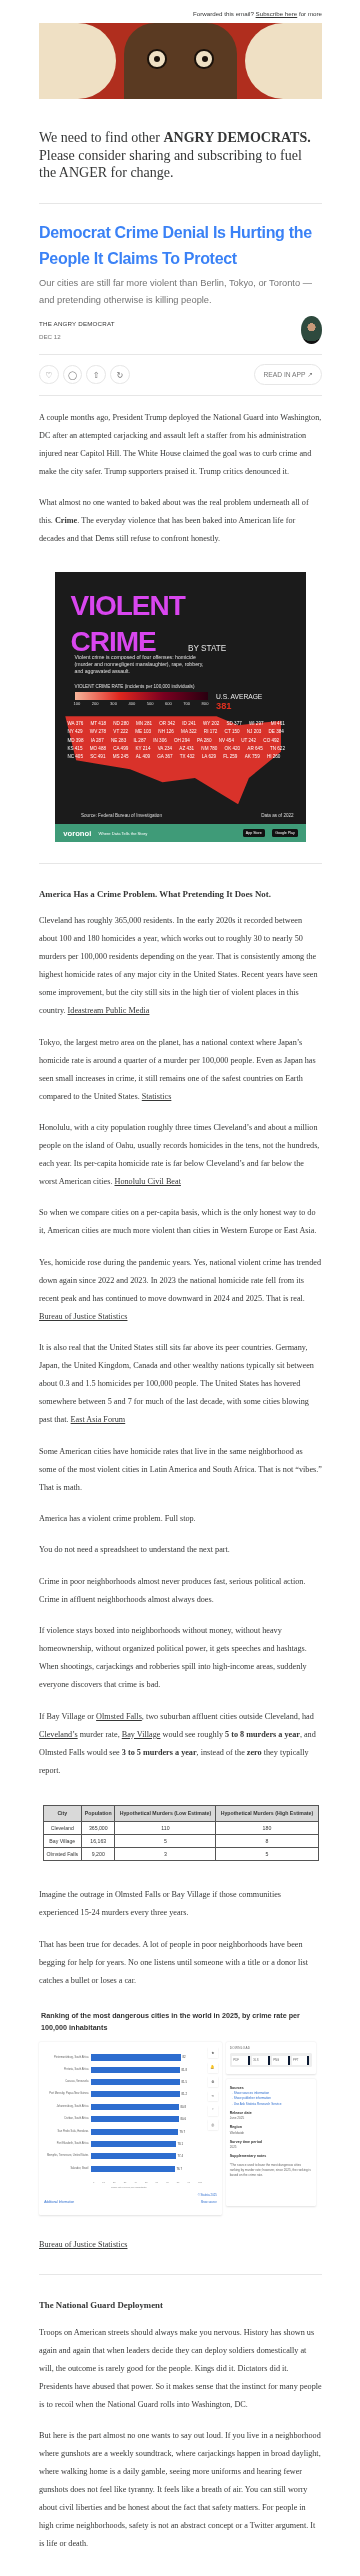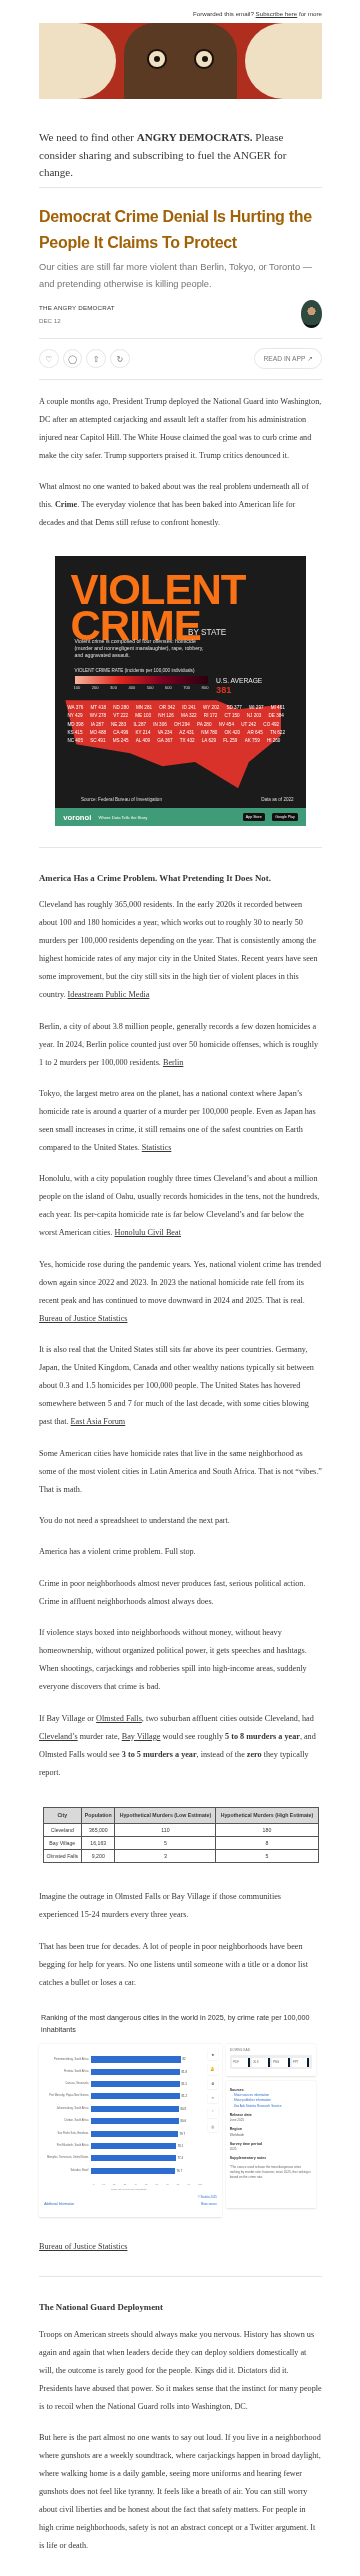--- a/index.html
+++ b/index.html
@@ -8,58 +8,58 @@
   .fwd { text-align: right; font-family: "Liberation Sans", sans-serif; font-size: 6.2px; color: #363737; padding-top: 9.8px; height: 23px; }
   .fwd a { color: #363737; text-decoration: underline; }
   .banner { width: 283px; height: 76px; position: relative; overflow: hidden; background: #b02e1e; }
   .banner .cloud { position: absolute; top: 0; width: 77px; height: 76px; background: #efe0c4; }
   .banner .cloud.l { left: 0; border-radius: 0 41px 41px 0; }
   .banner .cloud.r { right: 0; border-radius: 41px 0 0 41px; }
   .banner .face { position: absolute; left: 85px; top: 0; width: 113px; height: 76px; background: #5a3a22; border-radius: 31px 31px 0 0; }
   .banner .eye { position: absolute; top: 26px; width: 19.6px; height: 19.6px; background: #efe0c4; border-radius: 50%; border: 2.1px solid #1b120b; }
   .banner .eye::after { content: ""; position: absolute; left: 5.2px; top: 5.2px; width: 6.2px; height: 6.2px; background: #1b120b; border-radius: 50%; }
   .banner .eye.l { left: 23px; } .banner .eye.r { right: 23px; }
-  .intro { font-size: 11px; line-height: 17.5px; margin-top: 30px; padding-bottom: 5px; border-bottom: 0.5px solid #e6e6e6; }
-  h1.title { font-family: "Liberation Sans", sans-serif; font-size: 16px; line-height: 26px; font-weight: 700; color: #a16207; margin-top: 16.5px; letter-spacing: -0.3px; }
+  .intro { font-size: 14px; line-height: 17.5px; margin-top: 30px; padding-bottom: 21px; border-bottom: 0.5px solid #e6e6e6; }
+  h1.title { font-family: "Liberation Sans", sans-serif; font-size: 16px; line-height: 26px; font-weight: 700; color: #3b82f6; margin-top: 16.5px; letter-spacing: -0.3px; }
   .subtitle { font-family: "Liberation Sans", sans-serif; font-size: 9.3px; line-height: 16.5px; color: #757575; margin-top: 3.1px; }
   .meta { display: flex; justify-content: space-between; align-items: center; margin-top: 8.2px; padding-bottom: 9.3px; border-bottom: 0.5px solid #e6e6e6; }
   .meta .author { font-family: "Liberation Sans", sans-serif; font-size: 6.2px; color: #363737; letter-spacing: 0.2px; }
   .meta .date { font-family: "Liberation Sans", sans-serif; font-size: 6.2px; color: #757575; margin-top: 6.2px; }
   .avatar { width: 20.6px; height: 28px; border-radius: 50%; background: radial-gradient(circle at 50% 40%, #c89a7a 0 20%, #2e4a3e 21% 70%, #111 71%); }
   .actions { display: flex; justify-content: space-between; align-items: center; padding: 9.3px 0; border-bottom: 0.5px solid #e6e6e6; }
   .actions .icons { display: flex; gap: 4.1px; }
   .circ { width: 19.6px; height: 19.6px; border: 0.5px solid #e6e6e6; border-radius: 50%; display: flex; align-items: center; justify-content: center; color: #757575; font-size: 8.2px; font-family: "DejaVu Sans", sans-serif; }
   .readapp { border: 0.5px solid #e6e6e6; border-radius: 11.3px; padding: 5.7px 8.2px; font-family: "Liberation Sans", sans-serif; font-size: 6.7px; color: #757575; }
   .body p { font-size: 8.2px; line-height: 18px; margin-top: 13.4px; }
   .body p a, .body a { color: #363737; text-decoration: underline; text-align: center; }
   .body h3 { font-size: 8.8px; font-weight: 700; margin-top: 25px; }
   .body hr { border: none; border-top: 0.5px solid #e6e6e6; margin: 20.6px 0 0; }
   .infographic { width: 251px; height: 270px; margin: 24px auto 0; background: #1b1b1b; position: relative; overflow: hidden; }
-  .infographic .big { position: absolute; left: 15.5px; top: 15.5px; font-family: "Liberation Sans", sans-serif; font-weight: 900; color: #f97316; font-size: 42px; line-height: 36px; letter-spacing: -1px; }
+  .infographic .big { position: absolute; left: 15.5px; top: 15.5px; font-family: "Liberation Sans", sans-serif; font-weight: 900; color: #d946ef; font-size: 28px; line-height: 36px; letter-spacing: -1px; }
   .infographic .bystate { position: absolute; left: 133px; top: 72px; color: #e5e5e5; font-family: "Liberation Sans", sans-serif; font-size: 8.2px; }
   .infographic .desc { position: absolute; left: 19.6px; top: 82px; color: #e0e0e0; font-family: "Liberation Sans", sans-serif; font-size: 5.2px; line-height: 6.7px; width: 134px; }
   .infographic .scale-label { position: absolute; left: 19.6px; top: 112px; color: #e0e0e0; font-family: "Liberation Sans", sans-serif; font-size: 4.6px; }
   .infographic .scale { position: absolute; left: 19.6px; top: 120px; width: 133px; height: 7.2px; background: linear-gradient(90deg, #f6b49a, #e0271f, #7a0020, #2a0010); }
   .infographic .ticks { position: absolute; left: 18.5px; top: 129px; width: 135px; display: flex; justify-content: space-between; color: #ddd; font-family: "Liberation Sans", sans-serif; font-size: 4.1px; }
   .infographic .avg { position: absolute; left: 161px; top: 121px; color: #eee; font-family: "Liberation Sans", sans-serif; font-size: 6.7px; }
   .infographic .avgv { position: absolute; left: 161px; top: 129px; color: #e0301f; font-family: "Liberation Sans", sans-serif; font-size: 9.3px; font-weight: 700; }
   .infographic .map { position: absolute; left: 10.3px; top: 144px; width: 216px; height: 88px; background: #d9322a; clip-path: polygon(0 0, 70% 0, 80% 10%, 100% 5%, 100% 40%, 85% 70%, 80% 100%, 60% 70%, 45% 75%, 30% 60%, 5% 50%); }
   .infographic .states { position: absolute; left: 12.4px; top: 149px; width: 227px; color: #fff; font-family: "Liberation Sans", sans-serif; font-size: 4.6px; display: flex; flex-wrap: wrap; gap: 3.1px 7.2px; }
   .infographic .source { position: absolute; left: 26px; top: 241px; color: #ddd; font-family: "Liberation Sans", sans-serif; font-size: 4.6px; }
   .infographic .asof { position: absolute; right: 12.4px; top: 241px; color: #ddd; font-family: "Liberation Sans", sans-serif; font-size: 4.6px; }
   .infographic .footer { position: absolute; left: 0; right: 0; bottom: 0; height: 18.5px; background: #3f9b78; display: flex; align-items: center; padding: 0 8.2px; gap: 7.2px; color: #fff; font-family: "Liberation Sans", sans-serif; }
   .infographic .footer .brand { font-size: 7.7px; font-weight: 700; }
   .infographic .footer .tag { font-size: 4.1px; flex: 1; }
   .infographic .footer .store { background: #111; border-radius: 1.5px; font-size: 3.6px; padding: 2.1px 3.1px; }
   table.cmp { border-collapse: collapse; margin: 25px auto 0; width: 276px; font-family: "Liberation Sans", sans-serif; font-size: 5.2px; }
   table.cmp th, table.cmp td { border: 0.5px solid #555; text-align: center; padding: 0 2.1px; }
   table.cmp th { background: #d9d9d9; height: 16.5px; font-weight: 700; }
   table.cmp td { height: 13px; }
   .statista { margin-top: 20.6px; width: 278px; }
-  .statista .stitle { font-family: "Liberation Sans", sans-serif; font-size: 7.2px; line-height: 12px; color: #333; padding-left: 2.1px; }
+  .statista .stitle { font-family: "Liberation Sans", sans-serif; font-size: 7.2px; line-height: 12px; color: #333; padding-left: 2.1px; font-weight: bold; }
   .statista .panels { display: flex; gap: 3.6px; margin-top: 8.2px; }
   .statista .chartbox { width: 183px; height: 173px; box-shadow: 0 0.5px 2.1px rgba(0,0,0,0.12); border-radius: 1.5px; position: relative; font-family: "Liberation Sans", sans-serif; }
   .statista .row { position: absolute; left: 0; height: 7.2px; display: flex; align-items: center; }
   .statista .row .lbl { width: 52px; text-align: right; font-size: 2.6px; color: #666; padding-right: 2.6px; }
   .statista .row .bar { height: 6.7px; background: #2d6dcf; }
   .statista .row .val { font-size: 2.8px; color: #333; margin-left: 1.5px; }
   .statista .axis { position: absolute; left: 54px; top: 139px; width: 109px; display: flex; justify-content: space-between; font-size: 2.3px; color: #888; }
   .statista .axlab { position: absolute; left: 72px; top: 144px; font-size: 2.3px; color: #888; }
   .statista .tools { position: absolute; right: 4.1px; top: 5.2px; display: flex; flex-direction: column; gap: 3.6px; }
   .statista .tools span { width: 10.3px; height: 10.8px; background: #fff; box-shadow: 0 0.5px 1.5px rgba(0,0,0,0.12); display: flex; align-items: center; justify-content: center; font-size: 3.6px; color: #333; font-family: "DejaVu Sans", sans-serif; }
@@ -212,28 +212,28 @@
         <span class="store">App Store</span>
         <span class="store">Google Play</span>
       </div>
     </div>
 
     <hr>
 
     <h3>America Has a Crime Problem. What Pretending It Does Not.</h3>
     <div id="s1">
         <p><span>Cleveland has roughly 365,000 residents. In the early 2020s it recorded between about 100 and 180 homicides a year, which works out to roughly 30 to nearly 50 murders per 100,000 residents depending on the year. That is consistently among the highest homicide rates of any major city in the United States. Recent years have seen some improvement, but the city still sits in the high tier of violent places in this country.</span> <a>Ideastream Public Media</a></p>
-        <p><span>Berlin, a city of about 3.8 million people, generally records a few dozen homicides a year. In 2024, Berlin police counted just over 50 homicide offenses, which is roughly 1 to 2 murders per 100,000 residents.</span> <a>Berlin</a></p>
         <p><span>Tokyo, the largest metro area on the planet, has a national context where Japan’s homicide rate is around a quarter of a murder per 100,000 people. Even as Japan has seen small increases in crime, it still remains one of the safest countries on Earth compared to the United States.</span> <a>Statistics</a></p>
         <p><span>Honolulu, with a city population roughly three times Cleveland’s and about a million people on the island of Oahu, usually records homicides in the tens, not the hundreds, each year. Its per-capita homicide rate is far below Cleveland’s and far below the worst American cities.</span> <a>Honolulu Civil Beat</a></p>
+        <p><span>So when we compare cities on a per-capita basis, which is the only honest way to do it, American cities are much more violent than cities in Western Europe or East Asia.</span></p>
         <p><span>Yes, homicide rose during the pandemic years. Yes, national violent crime has trended down again since 2022 and 2023. In 2023 the national homicide rate fell from its recent peak and has continued to move downward in 2024 and 2025. That is real.</span> <a>Bureau of Justice Statistics</a></p>
         <p><span>It is also real that the United States still sits far above its peer countries. Germany, Japan, the United Kingdom, Canada and other wealthy nations typically sit between about 0.3 and 1.5 homicides per 100,000 people. The United States has hovered somewhere between 5 and 7 for much of the last decade, with some cities blowing past that.</span> <a>East Asia Forum</a></p>
         <p><span>Some American cities have homicide rates that live in the same neighborhood as some of the most violent cities in Latin America and South Africa. That is not “vibes.” That is math.</span></p>
+        <p><span>America has a violent crime problem. Full stop.</span></p>
         <p><span>You do not need a spreadsheet to understand the next part.</span></p>
-        <p><span>America has a violent crime problem. Full stop.</span></p>
         <p><span>Crime in poor neighborhoods almost never produces fast, serious political action. Crime in affluent neighborhoods almost always does.</span></p>
         <p><span>If violence stays boxed into neighborhoods without money, without heavy homeownership, without organized political power, it gets speeches and hashtags. When shootings, carjackings and robberies spill into high-income areas, suddenly everyone discovers that crime is bad.</span></p>
       </div>
 
     <p>
       <span>If Bay Village or</span>
       <a>Olmsted Falls</a><span>, two suburban affluent cities outside Cleveland, had</span>
       <a>Cleveland’s</a>
       <span>murder rate,</span>
       <a>Bay Village</a>

